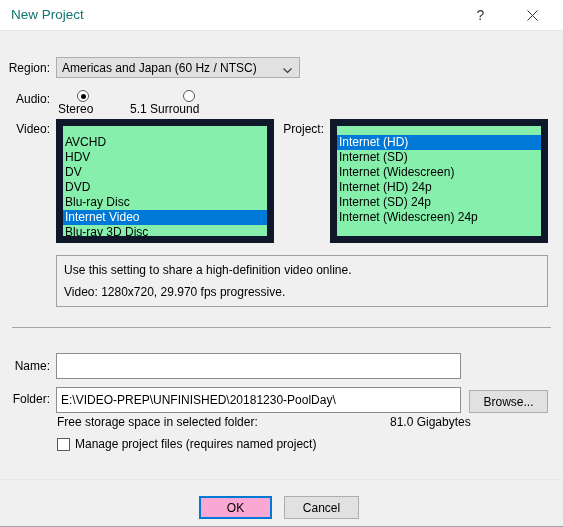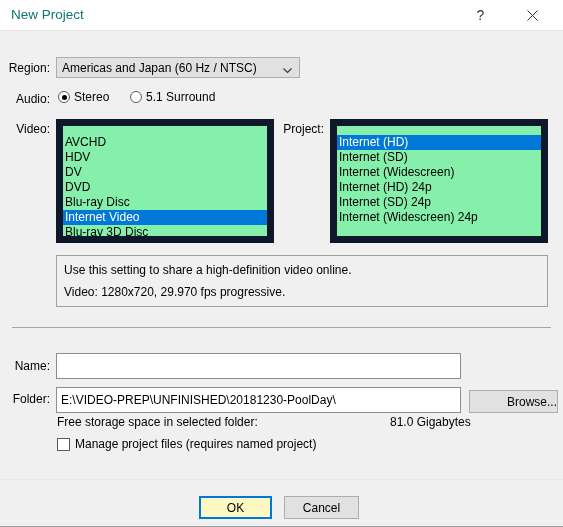--- a/index.html
+++ b/index.html
@@ -97,23 +97,24 @@
     top: 6px;
     width: 9px;
     height: 9px;
   }
 
   
   .radio-group { position: absolute; }
   .radio-item {
     position: absolute;
     display: flex;
-    align-items: center;
-    white-space: nowrap;
-    cursor: default;
+    align-items: flex-end;
+    white-space: nowrap;
+    cursor: default;
+    flex-direction: column;
   }
   .radio-mark {
     width: 12px;
     height: 12px;
     border-radius: 50%;
     border: 1px solid #5a5a5a;
     background: #ffffff;
     box-sizing: border-box;
     position: relative;
     margin-right: 4px;
@@ -205,25 +206,25 @@
     box-sizing: border-box;
     font-family: "Liberation Sans", sans-serif;
     font-size: 12px;
     color: #000;
     display: flex;
     align-items: center;
     justify-content: center;
     cursor: default;
     padding: 0;
   }
-  #browse-btn { left: 469px; top: 390px; width: 89px; height: 23px; justify-content: flex-end; }
+  #browse-btn { left: 469px; top: 390px; width: 79px; height: 23px; }
   #ok-btn {
     left: 199px; top: 496px; width: 73px; height: 23px;
     border: 2px solid #0078d7;
-    background: #fef9c3;
+    background: #f9a8d4;
   }
   #cancel-btn { left: 284px; top: 496px; width: 75px; height: 23px; }
 
   
   .free-label { position: absolute; left: 57px; top: 415px; font-size: 12px; }
   .free-value { position: absolute; left: 390px; top: 415px; font-size: 12px; }
 
   
   .checkbox-row {
     position: absolute;

